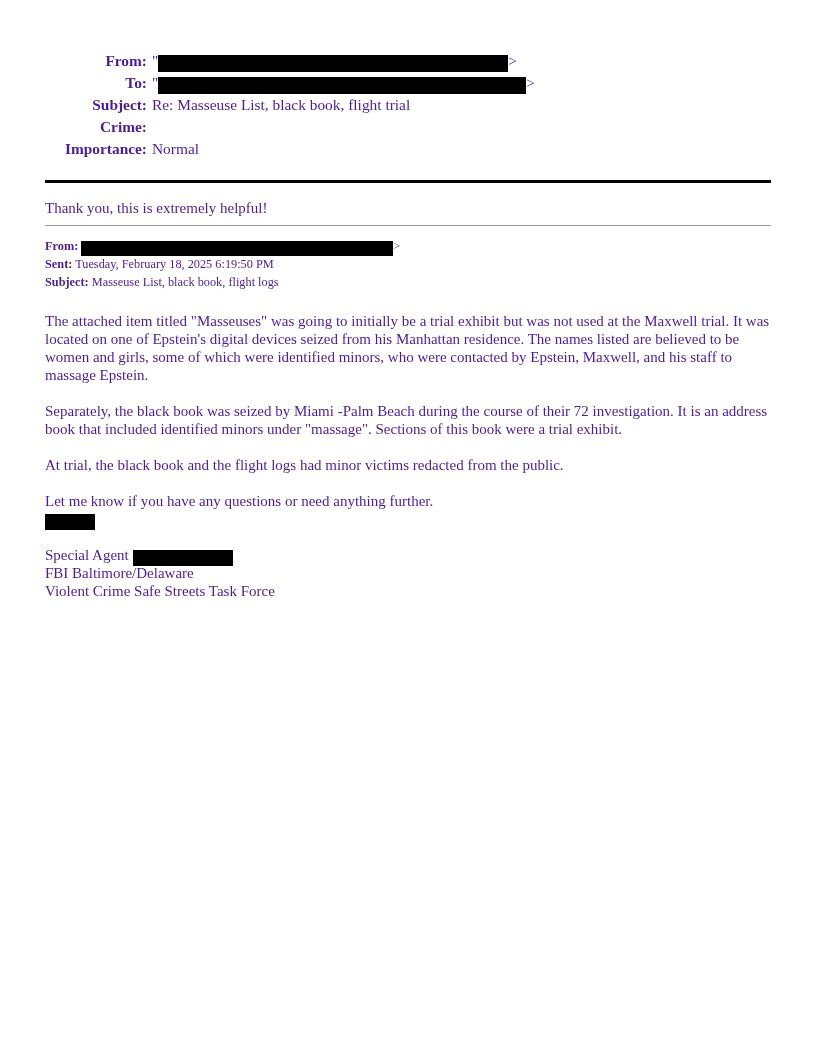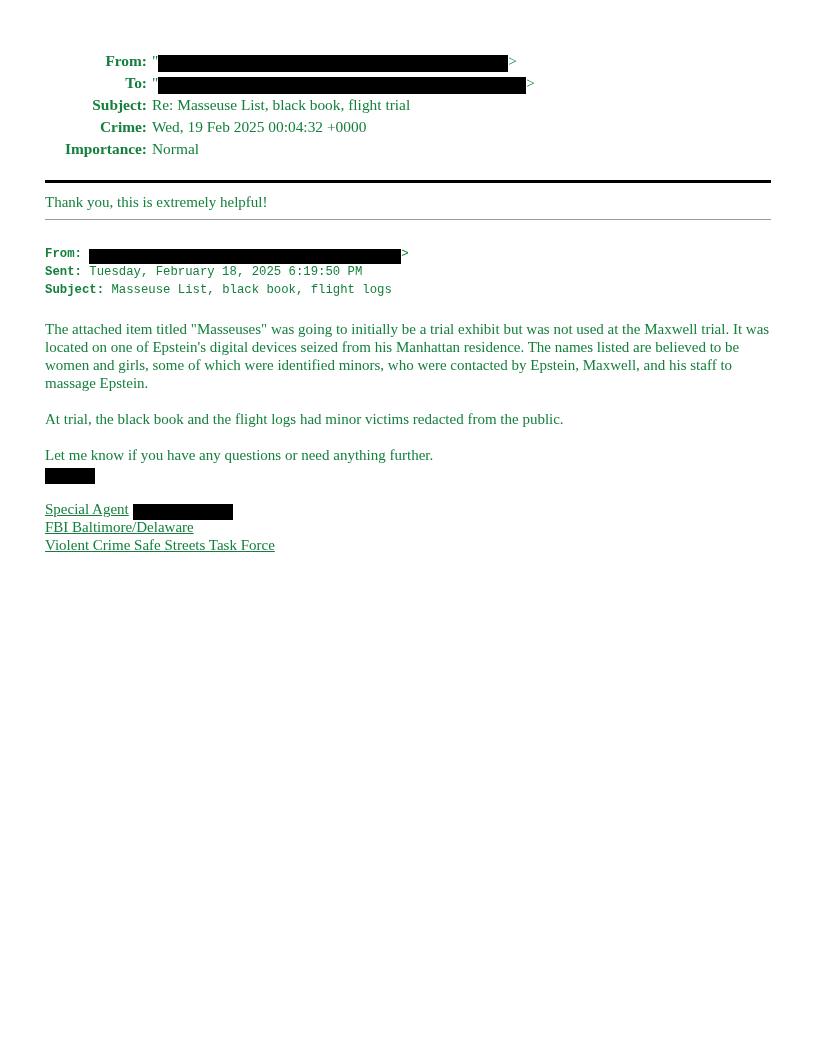--- a/index.html
+++ b/index.html
@@ -3,21 +3,21 @@
 <meta charset="utf-8">
 <style>
   html, body { margin: 0; padding: 0; background: #ffffff; }
   .page {
     position: relative;
     width: 816px;
     height: 1056px;
     background: #ffffff;
     box-sizing: border-box;
     padding: 50px 45px 0 45px;
-    color: #15803d;
+    color: #4c1d95;
     font-family: "Liberation Serif", serif;
     overflow: hidden;
   }
   
   .hdr { font-size: 15.4px; line-height: 22px; }
   .hdr-row { display: flex; align-items: baseline; }
   .hdr-label {
     flex: none;
     width: 102px;
     text-align: right;
@@ -45,35 +45,35 @@
     border: none;
     border-top: 3px solid #000000;
     margin: 20px 0 0 0;
   }
   .rule-thin {
     border: none;
     border-top: 1px solid #9a9a9a;
     margin: 8px 0 0 0;
   }
   
-  .reply-line { font-size: 15px; line-height: 18px; margin: 10px 0 0 0; }
+  .reply-line { font-size: 15px; line-height: 18px; margin: 16px 0 0 0; }
   .qhdr {
-    font-family: Liberation Mono, monospace;
+    font-family: Liberation Serif, serif;
     font-size: 12.3px;
     line-height: 18px;
-    margin-top: 25px;
+    margin-top: 11px;
   }
   .qhdr .qlabel { font-weight: bold; }
   .para {
     font-size: 15px;
     line-height: 18px;
     margin: 18px 0 0 0;
   }
   .para.first-para { margin-top: 21px; }
-  .sig-block { font-size: 15px; line-height: 18px; margin: 18px 0 16px 0; text-decoration: underline; }
+  .sig-block { font-size: 15px; line-height: 18px; margin: 18px 0 16px 0; }
 </style>
 </head>
 <body>
 
 <div class="page">
 
   <div class="hdr">
     <div class="hdr-row">
       <div class="hdr-label">From:</div>
       <div class="hdr-value"><span>"</span><span class="redaction bar-from-top"></span><span>&gt;</span></div>
@@ -81,21 +81,20 @@
     <div class="hdr-row">
       <div class="hdr-label">To:</div>
       <div class="hdr-value"><span>"</span><span class="redaction bar-to-top"></span><span>&gt;</span></div>
     </div>
     <div class="hdr-row">
       <div class="hdr-label">Subject:</div>
       <div class="hdr-value">Re: Masseuse List, black book, flight trial</div>
     </div>
     <div class="hdr-row">
       <div class="hdr-label">Crime:</div>
-      <div class="hdr-value">Wed, 19 Feb 2025 00:04:32 +0000</div>
     </div>
     <div class="hdr-row">
       <div class="hdr-label">Importance:</div>
       <div class="hdr-value">Normal</div>
     </div>
   </div>
 
   <hr class="rule-thick">
 
   <p class="reply-line">Thank you, this is extremely helpful!</p>
@@ -103,20 +102,21 @@
   <hr class="rule-thin">
 
   <div class="qhdr">
     <div><span class="qlabel">From:</span> <span class="redaction bar-from-q"></span><span>&gt;</span></div>
     <div><span class="qlabel">Sent:</span> <span>Tuesday, February 18, 2025 6:19:50 PM</span></div>
     <div><span class="qlabel">Subject:</span> <span>Masseuse List, black book, flight logs</span></div>
   </div>
 
   <p class="para first-para">The attached item titled "Masseuses" was going to initially be a trial exhibit but was not used at the Maxwell trial. It was located on one of Epstein's digital devices seized from his Manhattan residence. The names listed are believed to be women and girls, some of which were identified minors, who were contacted by Epstein, Maxwell, and his staff to massage Epstein.</p>
 
+  <p class="para">Separately, the black book was seized by Miami -Palm Beach during the course of their 72 investigation. It is an address book that included identified minors under "massage". Sections of this book were a trial exhibit.</p>
 
 
   <p class="para">At trial, the black book and the flight logs had minor victims redacted from the public.</p>
 
   <p class="para"><span>Let me know if you have any questions or need anything further.</span><br><span class="redaction bar-name"></span></p>
 
   <div class="sig-block">
     <div><span>Special Agent</span><span class="redaction bar-agent"></span></div>
     <div>FBI Baltimore/Delaware</div>
     <div>Violent Crime Safe Streets Task Force</div>

